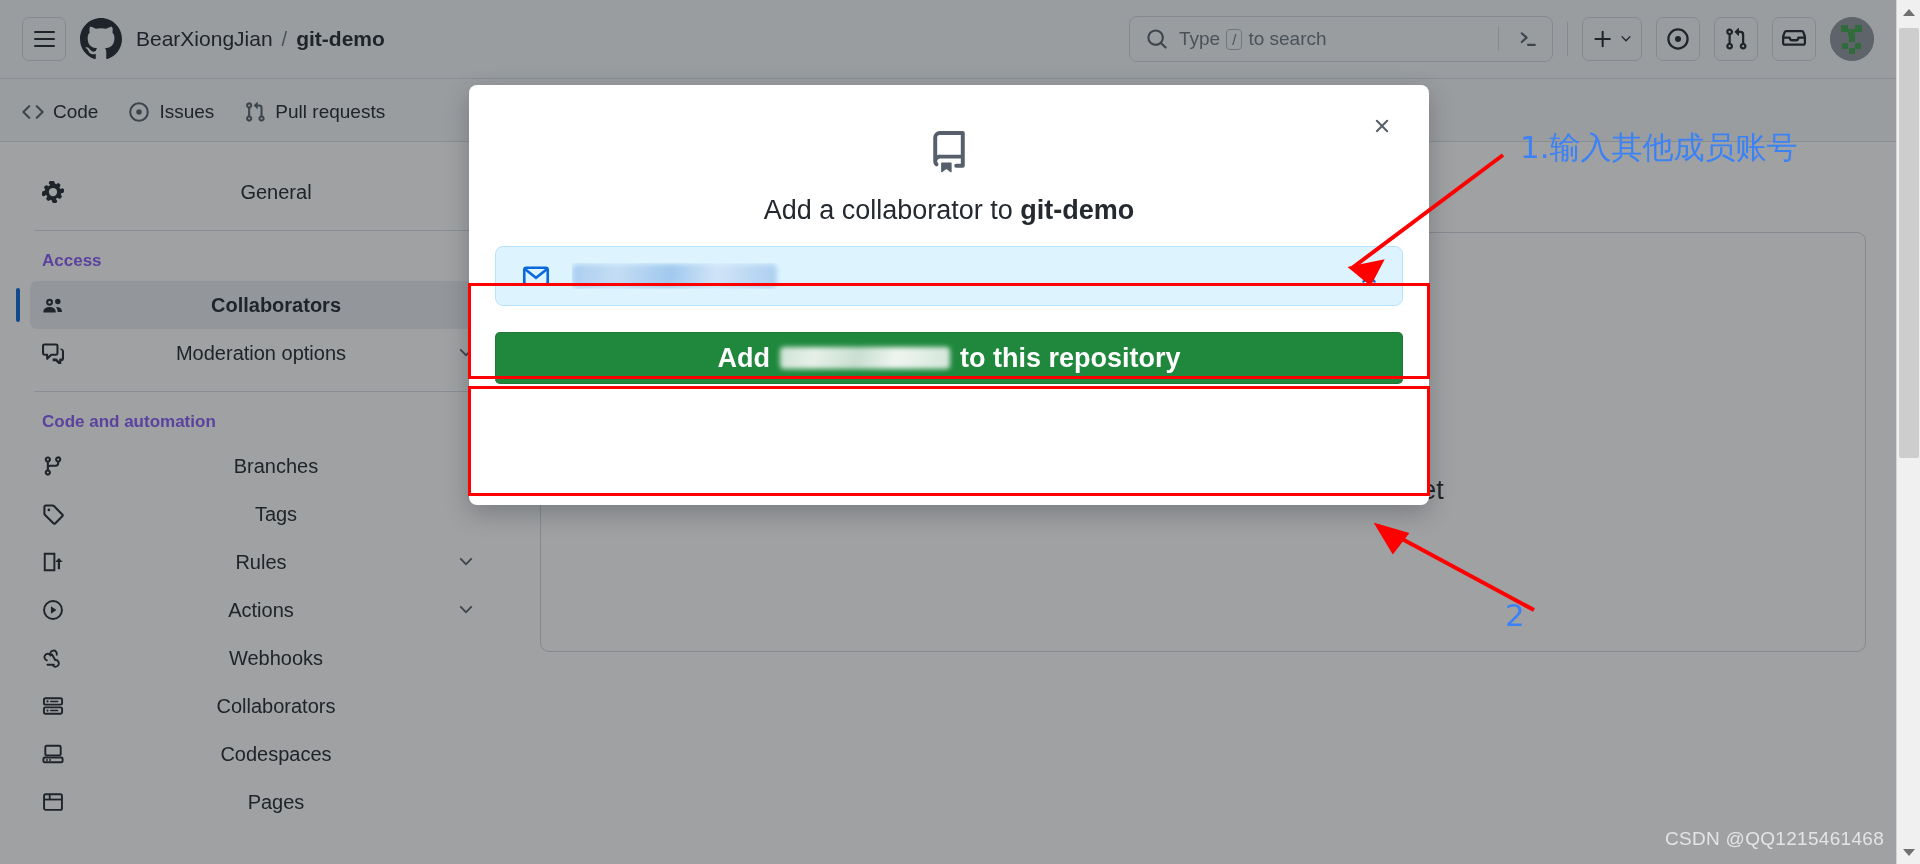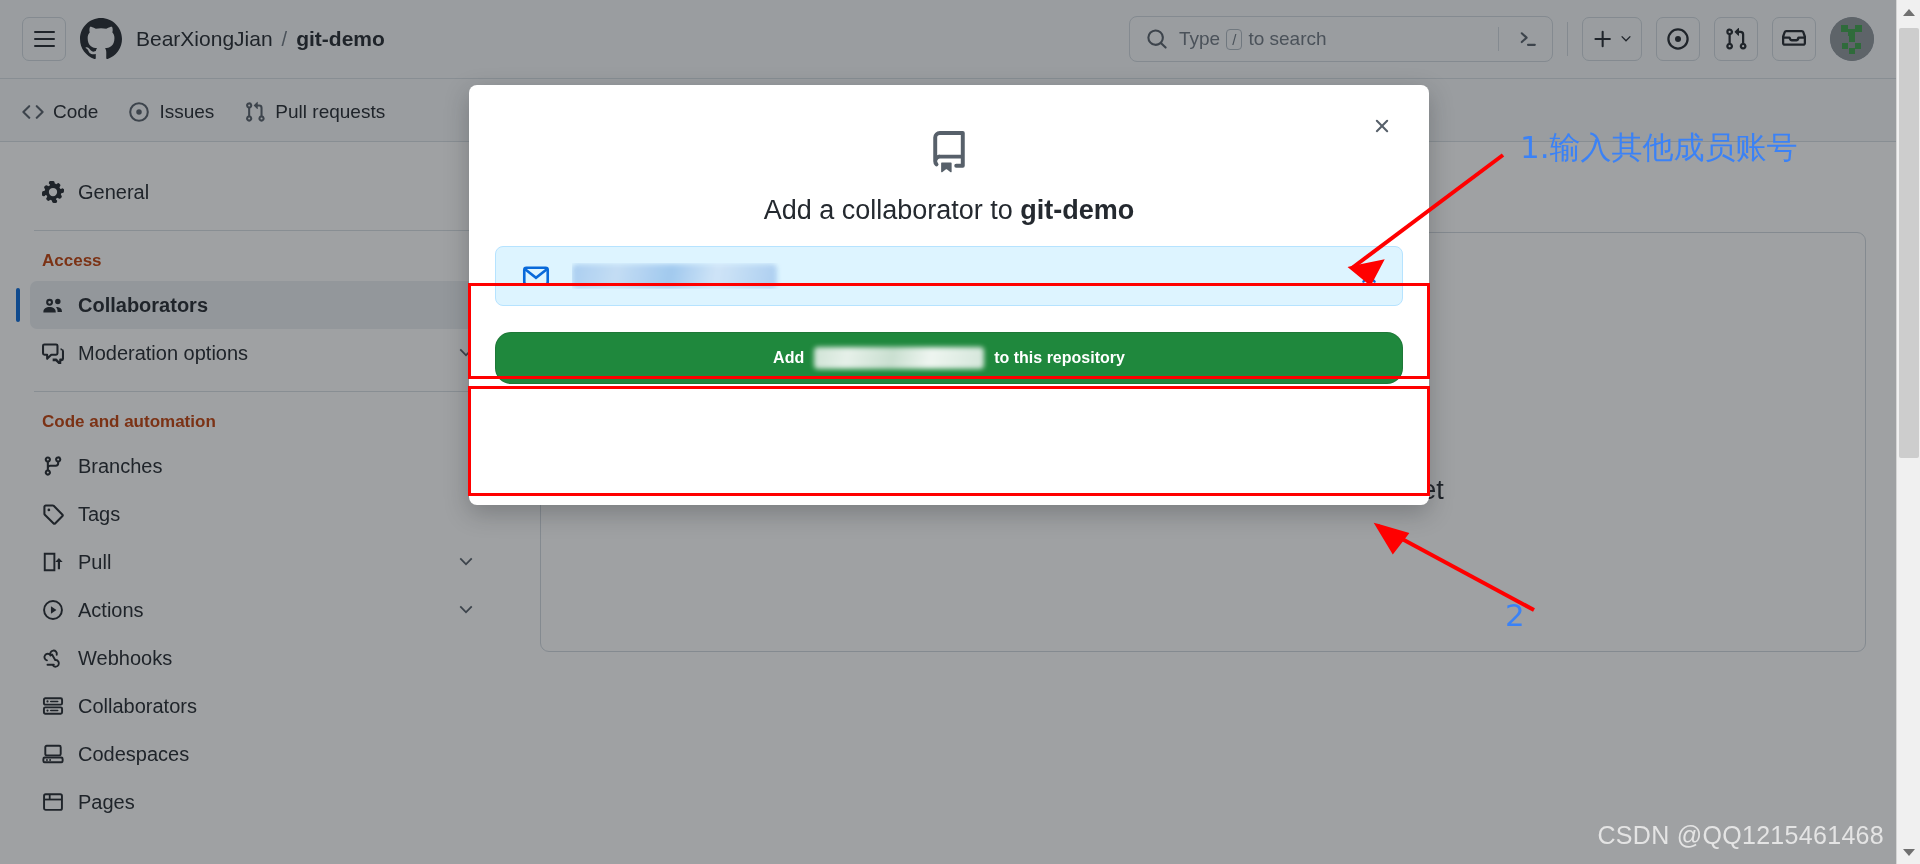--- a/index.html
+++ b/index.html
@@ -102,31 +102,31 @@
     background: #ffffff;
   }
   .sidebar {
     width: 510px; flex: none;
     padding: 26px 24px 0 30px;
   }
   .side-item {
     display: flex; align-items: center; gap: 14px;
     height: 48px; padding: 0 12px;
     border-radius: 7px; font-size: 20px; color: #24292f;
-    cursor: pointer; position: relative;
+    cursor: pointer; position: relative; text-align: center;
   }
   .side-item .label { flex: 1; white-space: nowrap; }
   .side-item.active { background: #eaeef2; font-weight: bold; }
   .side-item.active::before {
     content: ""; position: absolute; left: -14px; top: 7px;
     width: 4px; height: 34px; background: #0969da; border-radius: 6px;
   }
   .side-divider { height: 1px; background: #d8dee4; margin: 14px 4px; }
   .side-heading {
-    font-size: 17px; color: #c2410c; font-weight: bold;
+    font-size: 17px; color: #8b5cf6; font-weight: bold;
     padding: 6px 12px 10px; white-space: nowrap;
   }
   .chev { color: #57606a; flex: none; }
 
   .content {
     flex: 1; padding: 26px 30px 0 30px; min-width: 0;
   }
   .content h2 {
     font-size: 33px; font-weight: normal; color: #24292f;
     margin-bottom: 26px; letter-spacing: .1px;
@@ -189,22 +189,22 @@
   }
   .pill-clear {
     width: 34px; height: 34px; display: flex; align-items: center; justify-content: center;
     color: #0969da; cursor: pointer; flex: none;
   }
 
   .btn-zone { padding: 26px 26px 0; }
   .btn-add {
     width: 100%; height: 52px;
     background: #1f883d; border: 1px solid rgba(27,31,36,0.15);
-    border-radius: 16px; color: #ffffff;
-    font-size: 16px; font-weight: bold;
+    border-radius: 5px; color: #ffffff;
+    font-size: 27px; font-weight: bold;
     display: flex; align-items: center; justify-content: center; gap: 10px;
     cursor: pointer; white-space: nowrap;
   }
   .redacted-name {
     display: inline-block; width: 170px; height: 22px;
     border-radius: 4px;
     background: linear-gradient(100deg,#cfe3d5 0%, #e6f0e9 20%, #c9dfd0 46%, #eef5f0 68%, #d4e6da 100%);
     filter: blur(2.4px);
     vertical-align: middle;
   }
@@ -235,21 +235,21 @@
   .sb-arrow { width: 0; height: 0; }
   .sb-arrow.up { border-left: 6px solid transparent; border-right: 6px solid transparent; border-bottom: 7px solid #707070; }
   .sb-arrow.down { border-left: 6px solid transparent; border-right: 6px solid transparent; border-top: 7px solid #707070; }
   .sb-thumb {
     position: absolute; left: 2px; top: 28px; width: 20px; height: 430px;
     background: #cdcdcd; border-radius: 2px; cursor: grab;
   }
 
   .watermark {
     position: absolute; right: 36px; bottom: 14px;
-    color: #e4e4e4; font-size: 25px; z-index: 85;
+    color: #e4e4e4; font-size: 19px; z-index: 85;
     letter-spacing: .3px;
     margin-top: 22px;
   }
 </style>
 </head>
 <body>
 
 <div id="root">
 
   <div class="page">
@@ -404,21 +404,21 @@
             <path fill="#24292f" d="M1 7.775V2.75C1 1.784 1.784 1 2.75 1h5.025c.464 0 .91.184 1.238.513l6.25 6.25a1.75 1.75 0 0 1 0 2.474l-5.026 5.026a1.75 1.75 0 0 1-2.474 0l-6.25-6.25A1.752 1.752 0 0 1 1 7.775Zm1.5 0c0 .066.026.13.073.177l6.25 6.25a.25.25 0 0 0 .354 0l5.025-5.025a.25.25 0 0 0 0-.354l-6.25-6.25a.25.25 0 0 0-.177-.073H2.75a.25.25 0 0 0-.25.25ZM6 5a1 1 0 1 1-2 0 1 1 0 0 1 2 0Z"></path>
           </svg>
           <span class="label">Tags</span>
         </div>
 
         <div class="side-item">
           <svg width="22" height="22" viewBox="0 0 16 16">
             <path fill="none" stroke="#24292f" stroke-width="1.4" d="M2 2h7v12H2Z"></path>
             <path fill="#24292f" d="M12.3 5.1 15 8h-1.9v5.2h-1.6V8H9.6Z"></path>
           </svg>
-          <span class="label">Pull</span>
+          <span class="label">Rules</span>
           <svg class="chev" width="16" height="16" viewBox="0 0 10 10">
             <path fill="currentColor" d="M1 3.2 5 7.2 9 3.2 8.2 2.4 5 5.6 1.8 2.4Z"></path>
           </svg>
         </div>
 
         <div class="side-item">
           <svg width="22" height="22" viewBox="0 0 16 16">
             <circle cx="8" cy="8" r="6.5" fill="none" stroke="#24292f" stroke-width="1.4"></circle>
             <path fill="#24292f" d="M6.5 5.3 10.5 8l-4 2.7Z"></path>
           </svg>

